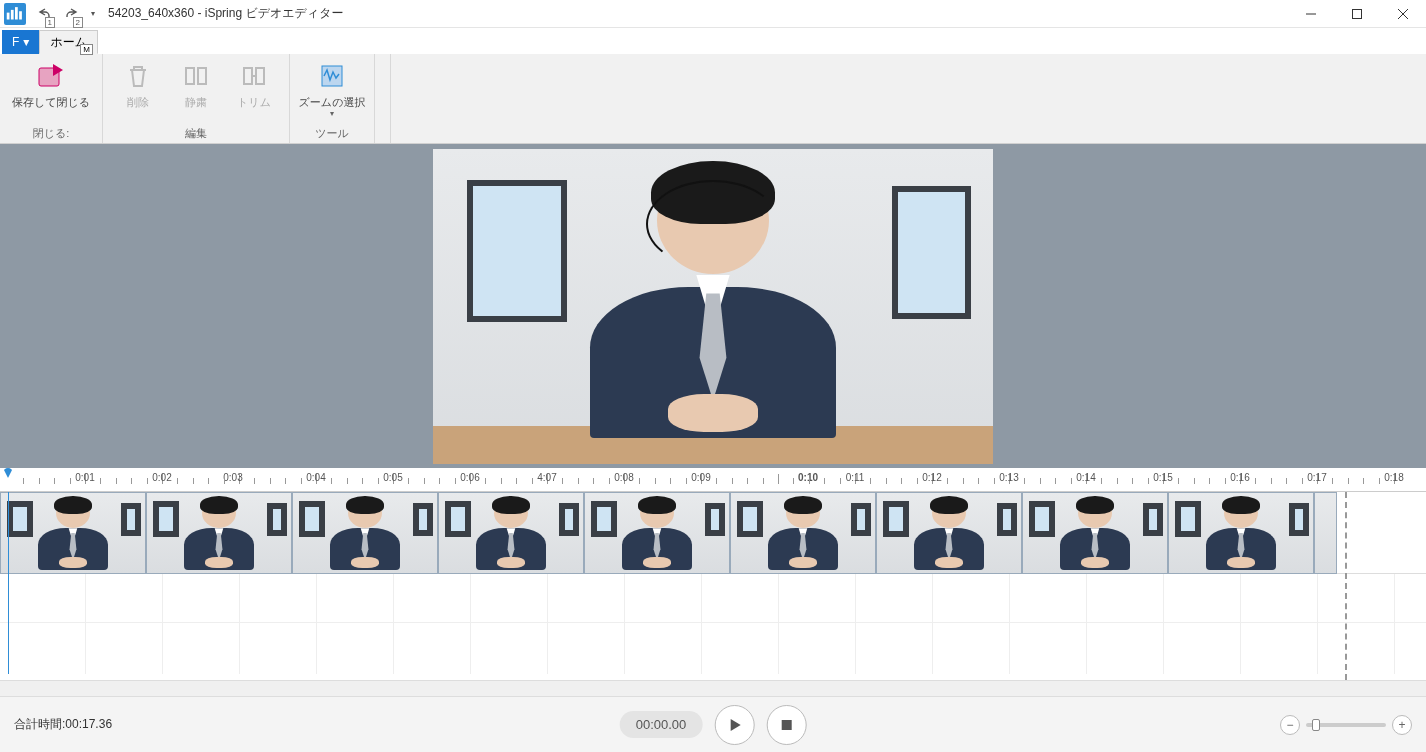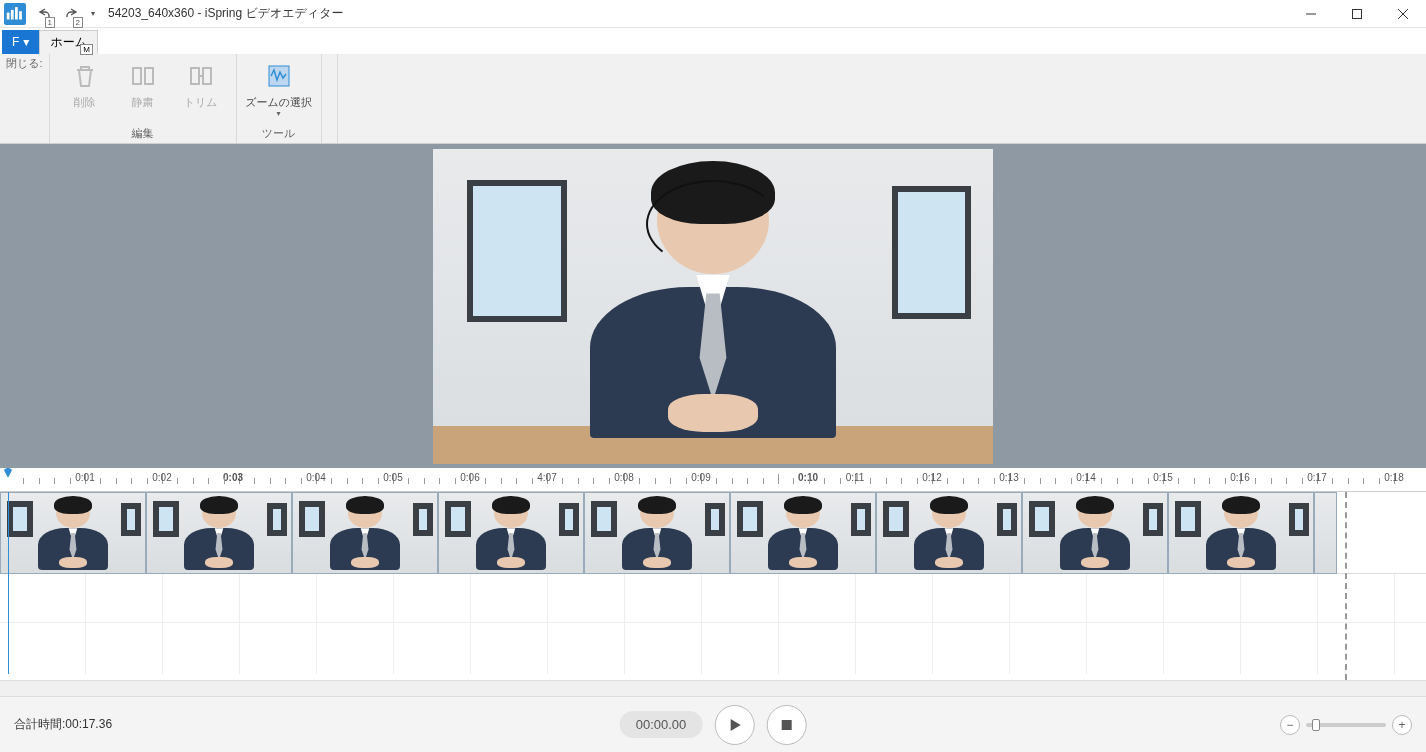--- a/index.html
+++ b/index.html
@@ -126,20 +126,31 @@
     <span style="margin-left:4px;">▾</span>
   </div>
   <div class="home-tab">
     <span>ホーム</span>
     <span class="key">M</span>
   </div>
 </div>
 
 <div class="ribbon">
   <div class="ribbon-group">
+    <div class="ribbon-group-body">
+      <div class="rb-big wide">
+        <div class="ico">
+          <svg viewBox="0 0 32 32">
+              <rect x="4" y="8" width="20" height="18" rx="2" fill="#e7a3c1" stroke="#c06"></rect>
+              <path d="M18 4l10 6-10 6z" fill="#c06"></path>
+            </svg>
+        </div>
+        <span>保存して閉じる</span>
+      </div>
+    </div>
     <div class="ribbon-group-label">閉じる:</div>
   </div>
 
   <div class="ribbon-group">
     <div class="ribbon-group-body">
       <div class="rb-big disabled">
         <div class="ico">
             <svg viewBox="0 0 32 32" stroke="#bbb" fill="none" stroke-width="2">
               <path d="M8 10h16M12 10V7h8v3M10 10l2 16h8l2-16"></path>
             </svg>
@@ -217,21 +228,21 @@
     <div class="tick" style="left: 38.8px;"></div>
     <div class="tick" style="left: 54.2px;"></div>
     <div class="tick" style="left: 69.6px;"></div>
     <div class="tick major" style="left: 162px;"></div>
     <div class="tick-label" style="left: 162px;">0:02</div>
     <div class="tick" style="left: 100.4px;"></div>
     <div class="tick" style="left: 115.8px;"></div>
     <div class="tick" style="left: 131.2px;"></div>
     <div class="tick" style="left: 146.6px;"></div>
     <div class="tick major" style="left: 239px;"></div>
-    <div class="tick-label" style="left: 233px; font-weight: bold;">0:03</div>
+    <div class="tick-label" style="left: 233px;">0:03</div>
     <div class="tick" style="left: 177.4px;"></div>
     <div class="tick" style="left: 192.8px;"></div>
     <div class="tick" style="left: 208.2px;"></div>
     <div class="tick" style="left: 223.6px;"></div>
     <div class="tick major" style="left: 316px;"></div>
     <div class="tick-label" style="left: 316px;">0:04</div>
     <div class="tick" style="left: 254.4px;"></div>
     <div class="tick" style="left: 269.8px;"></div>
     <div class="tick" style="left: 285.2px;"></div>
     <div class="tick" style="left: 300.6px;"></div>

